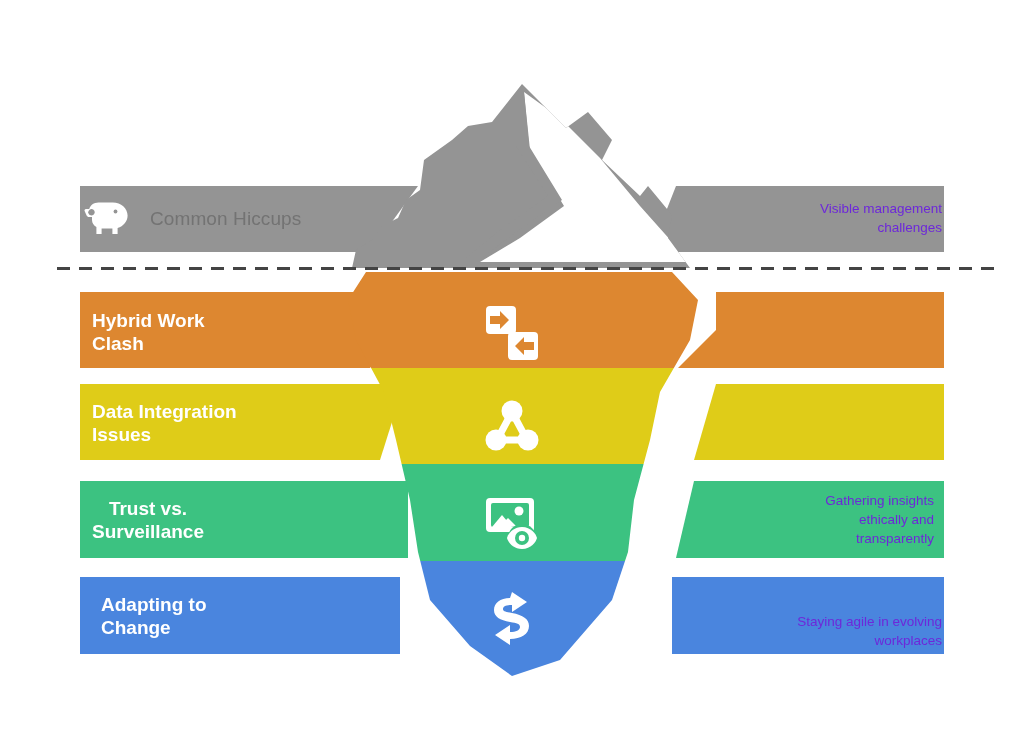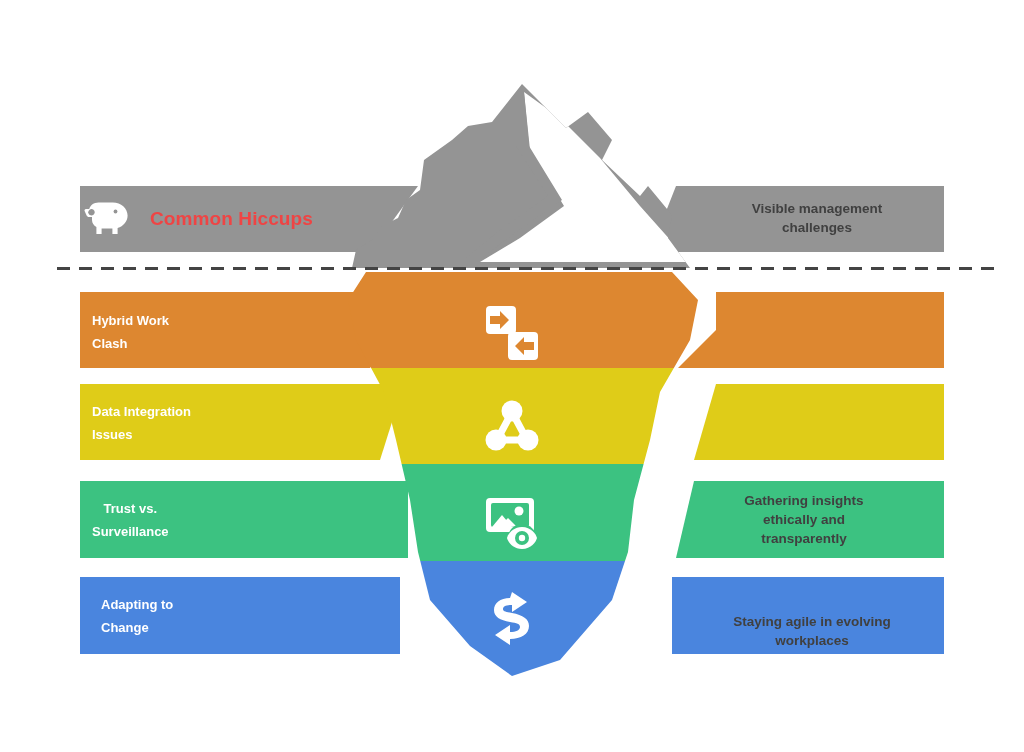--- a/index.html
+++ b/index.html
@@ -1,29 +1,29 @@
 <!DOCTYPE html>
 <html><head>
 <meta charset="utf-8">
 <style>
   html,body{margin:0;padding:0;background:#ffffff;}
   body{width:1024px;height:752px;font-family:"Liberation Sans",sans-serif;overflow:hidden;}
   #stage{position:relative;width:1024px;height:752px;background:#fff;}
   #stage svg{position:absolute;left:0;top:0;}
   .title-text{
-    position:absolute;color:#ef4444;font-weight:bold;font-size:19px;
+    position:absolute;color:#737373;font-weight:normal;font-size:19px;
     letter-spacing:.1px;white-space:nowrap;
   }
   .left-label{
-    position:absolute;color:#ffffff;font-weight:bold;font-size:13px;
+    position:absolute;color:#ffffff;font-weight:bold;font-size:19px;
     line-height:23px;white-space:pre-line;
   }
   .right-label{
-    position:absolute;color:#404040;font-weight:bold;font-size:13.5px;
-    line-height:19px;text-align:center;white-space:pre-line;
+    position:absolute;color:#6d28d9;font-weight:normal;font-size:13.5px;
+    line-height:19px;text-align:right;white-space:pre-line;
   }
   .right-label.grey{font-size:13.5px;}
 </style>
 </head>
 <body>
 
 <div id="stage">
 
   <svg width="1024" height="752" viewBox="0 0 1024 752">
 

